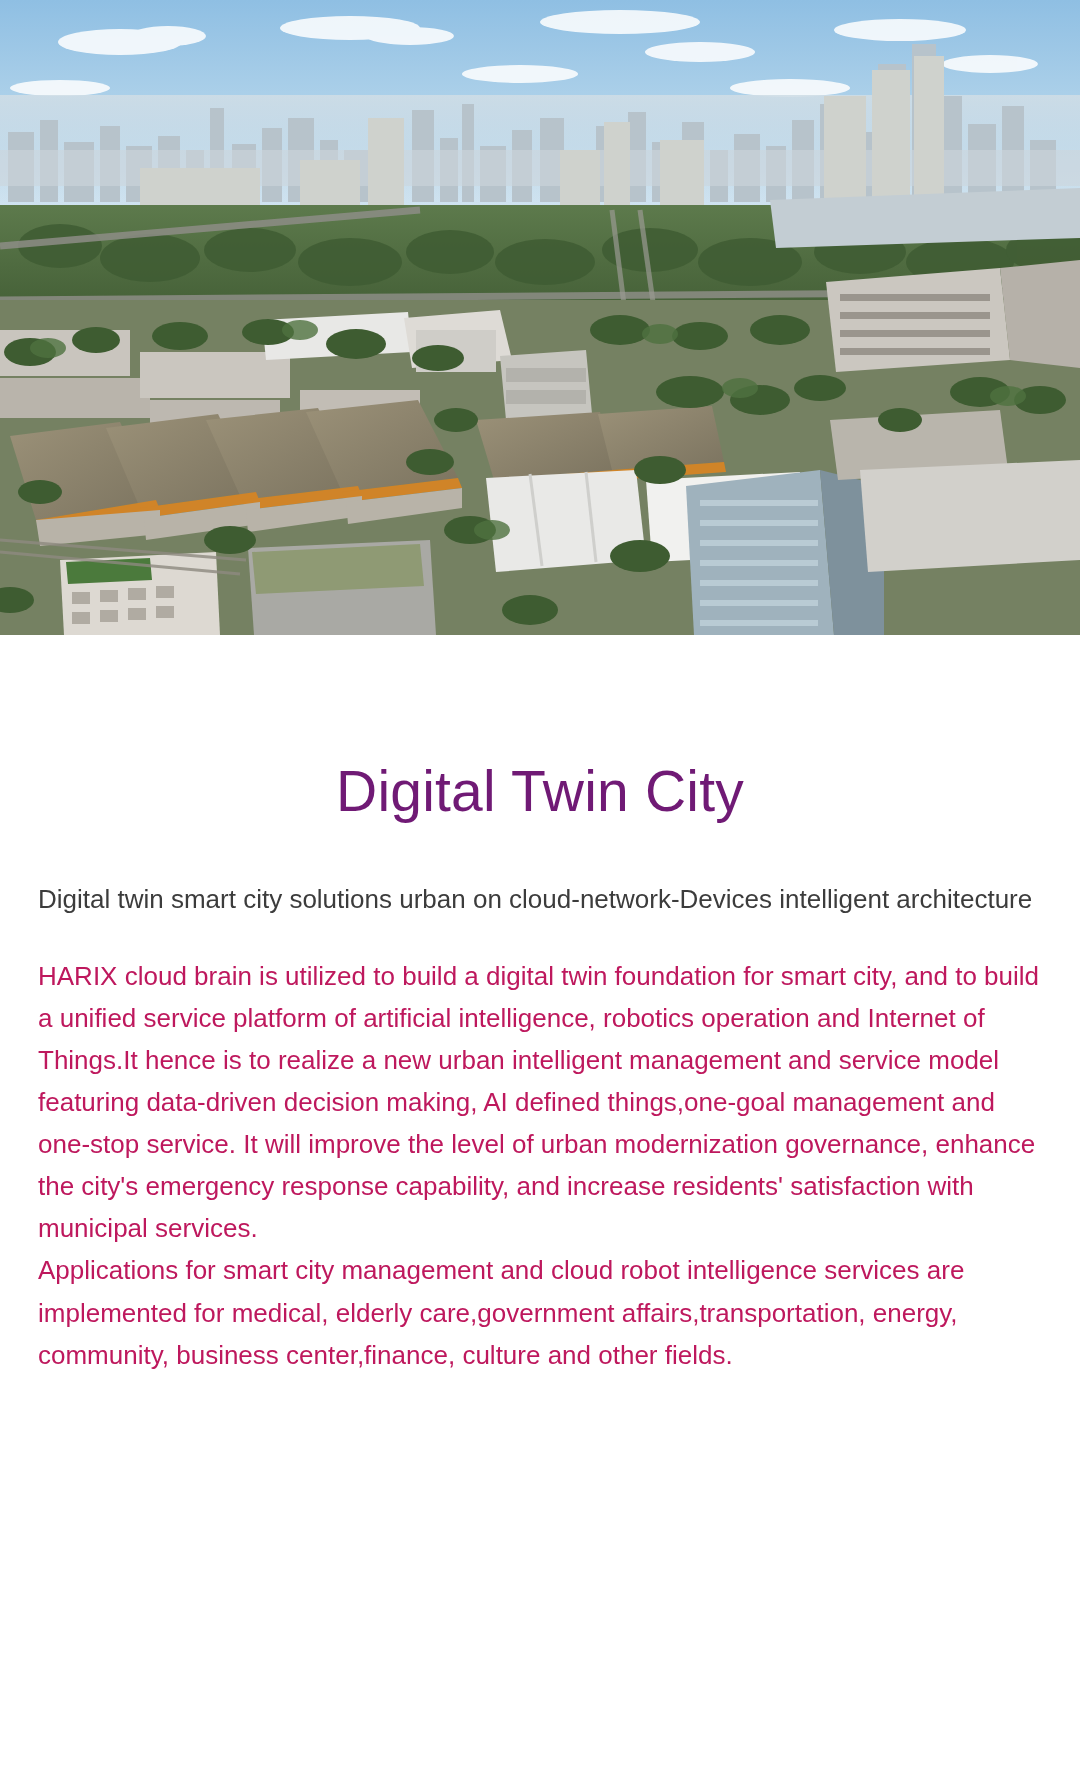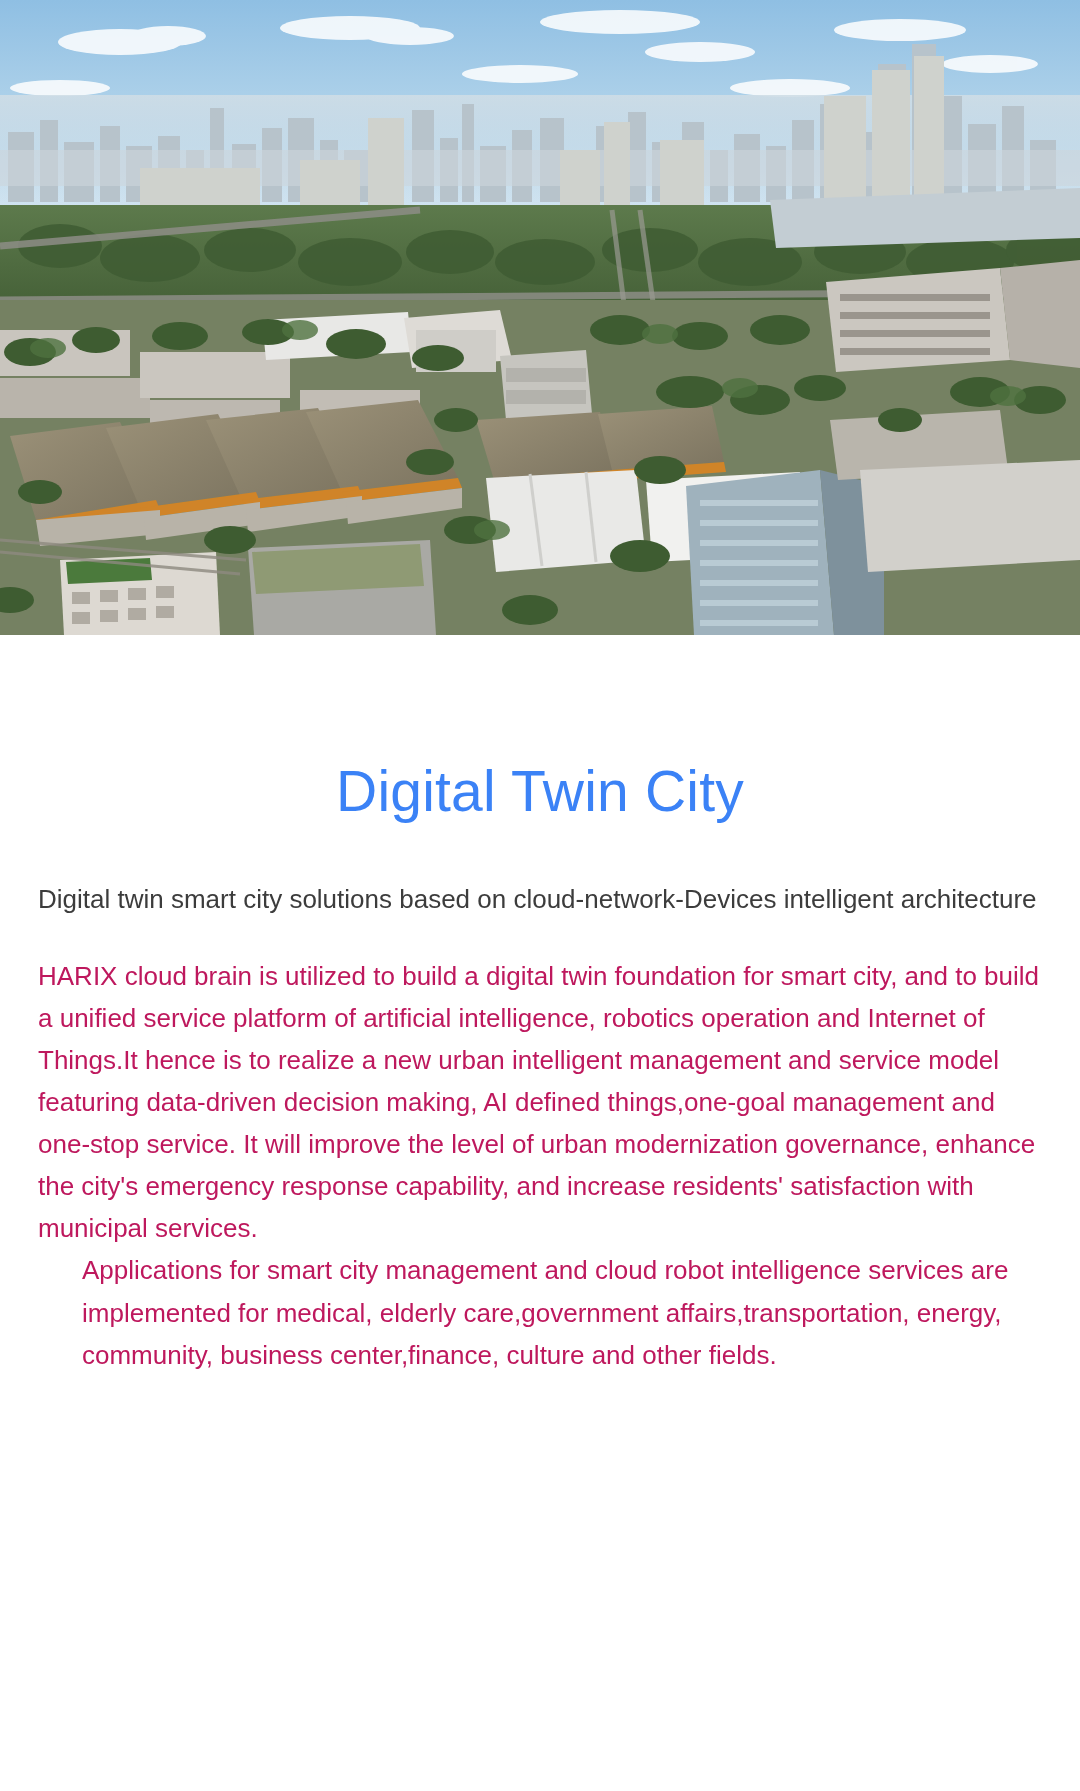--- a/index.html
+++ b/index.html
@@ -27,41 +27,41 @@
 
   
   .content {
     padding: 0 38px;
     box-sizing: border-box;
   }
   .page-title {
     text-align: center;
     font-size: 57px;
     font-weight: 400;
-    color: #3b82f6;
+    color: #701a75;
     margin: 125px 0 0 0;
     line-height: 1.1;
     letter-spacing: 0.2px;
   }
   .lead {
     margin: 57px 0 0 0;
     font-size: 26px;
     line-height: 1.5;
     color: #3c3c3c;
     max-width: 1005px;
   }
   .body-text {
     margin: 36px 0 0 0;
     font-size: 26px;
     line-height: 1.62;
     color: #be185d;
     max-width: 1008px;
   }
   .body-text p { margin: 0; }
-  .body-text p + p { margin-top: 0px; margin-left: 44px; }
+  .body-text p + p { margin-top: 0px; }
   .bottom-space { height: 120px; }
 </style>
 </head>
 <body>
 
 <div class="hero">
   <svg viewBox="0 0 1080 635" preserveAspectRatio="none">
     <defs>
       <linearGradient id="sky" x1="0" y1="0" x2="0" y2="1">
         <stop offset="0%" stop-color="#8fbfe3"></stop>
@@ -303,19 +303,19 @@
 
     <g stroke="#8e8a80" stroke-width="3" fill="none" opacity="0.8">
       <path d="M0 540 L246 560"></path>
       <path d="M0 552 L240 574"></path>
     </g>
   </svg>
 </div>
 
 <div class="content">
   <h1 class="page-title">Digital Twin City</h1>
-  <p class="lead">Digital twin smart city solutions based on cloud-network-Devices intelligent architecture</p>
+  <p class="lead">Digital twin smart city solutions urban on cloud-network-Devices intelligent architecture</p>
   <div class="body-text">
     <p>HARIX cloud brain is utilized to build a digital twin foundation for smart city, and to build a unified service platform of artificial intelligence, robotics operation and Internet of Things.It hence is to realize a new urban intelligent management and service model featuring data-driven decision making, AI defined things,one-goal management and one-stop service. It will improve the level of urban modernization governance, enhance the city's emergency response capability, and increase residents' satisfaction with municipal services.</p>
     <p>Applications for smart city management and cloud robot intelligence services are implemented for medical, elderly care,government affairs,transportation, energy, community, business center,finance, culture and other fields.</p>
   </div>
   <div class="bottom-space"></div>
 </div>
 
 </body></html>

